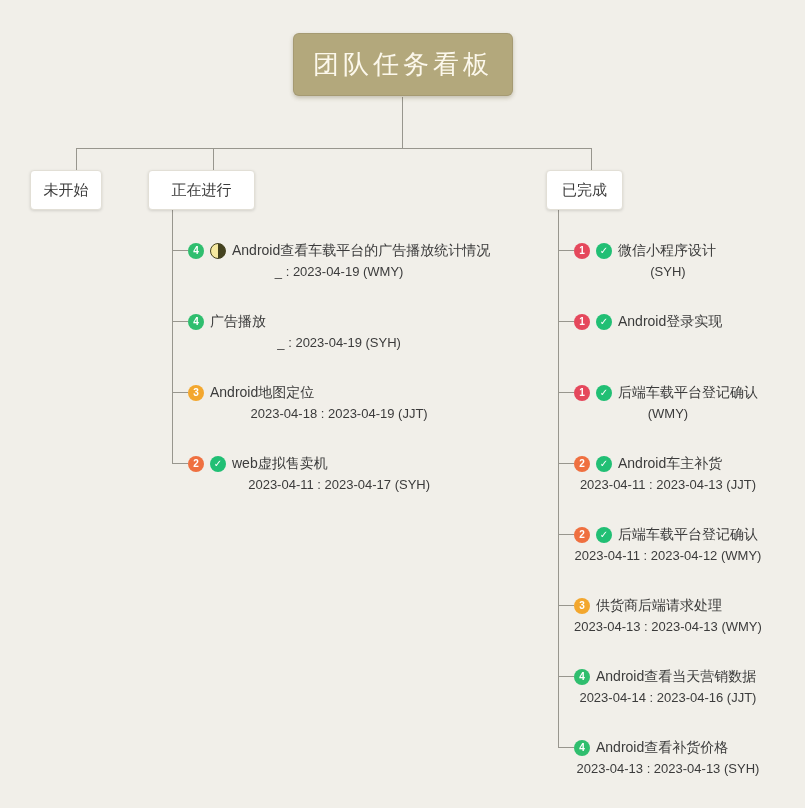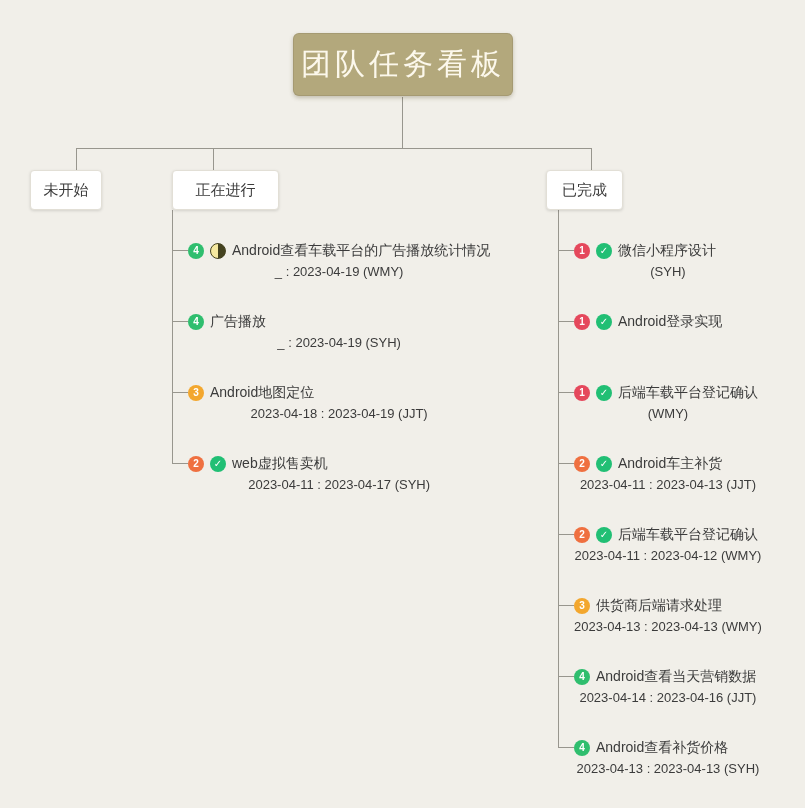--- a/index.html
+++ b/index.html
@@ -20,37 +20,37 @@
     position: absolute;
     display: flex;
     align-items: center;
     justify-content: center;
     cursor: default;
   }
   .root-node {
     left: 293px; top: 33px; width: 220px; height: 63px;
     background: var(--root-bg, #b3a87c);
     color: var(--root-text, #fcf8ec);
-    font-size: 30px;
+    font-size: 26px;
     letter-spacing: 4px;
     border-radius: 6px;
     border: 1px solid rgba(0,0,0,0.08);
     box-shadow: 0 2px 4px rgba(90,80,40,0.30);
   }
   .branch-node {
     top: 170px; height: 40px;
     background: var(--node-bg, #ffffff);
     color: var(--text, #3b3b3b);
     font-size: 15px;
     border-radius: 4px;
     border: 1px solid var(--node-border, #e2dfd6);
     box-shadow: 0 1px 3px rgba(0,0,0,0.13);
   }
   #node-not-started { left: 30px;  width: 72px;  }
-  #node-in-progress { left: 172px; width: 107px; }
+  #node-in-progress { left: 148px; width: 107px; }
   #node-done        { left: 546px; width: 77px;  }
 
   .task-list {
     position: absolute;
     display: flex;
     flex-direction: column;
     gap: 29px;
   }
   #list-in-progress { left: 188px; top: 240px; }
   #list-done        { left: 574px; top: 240px; }

